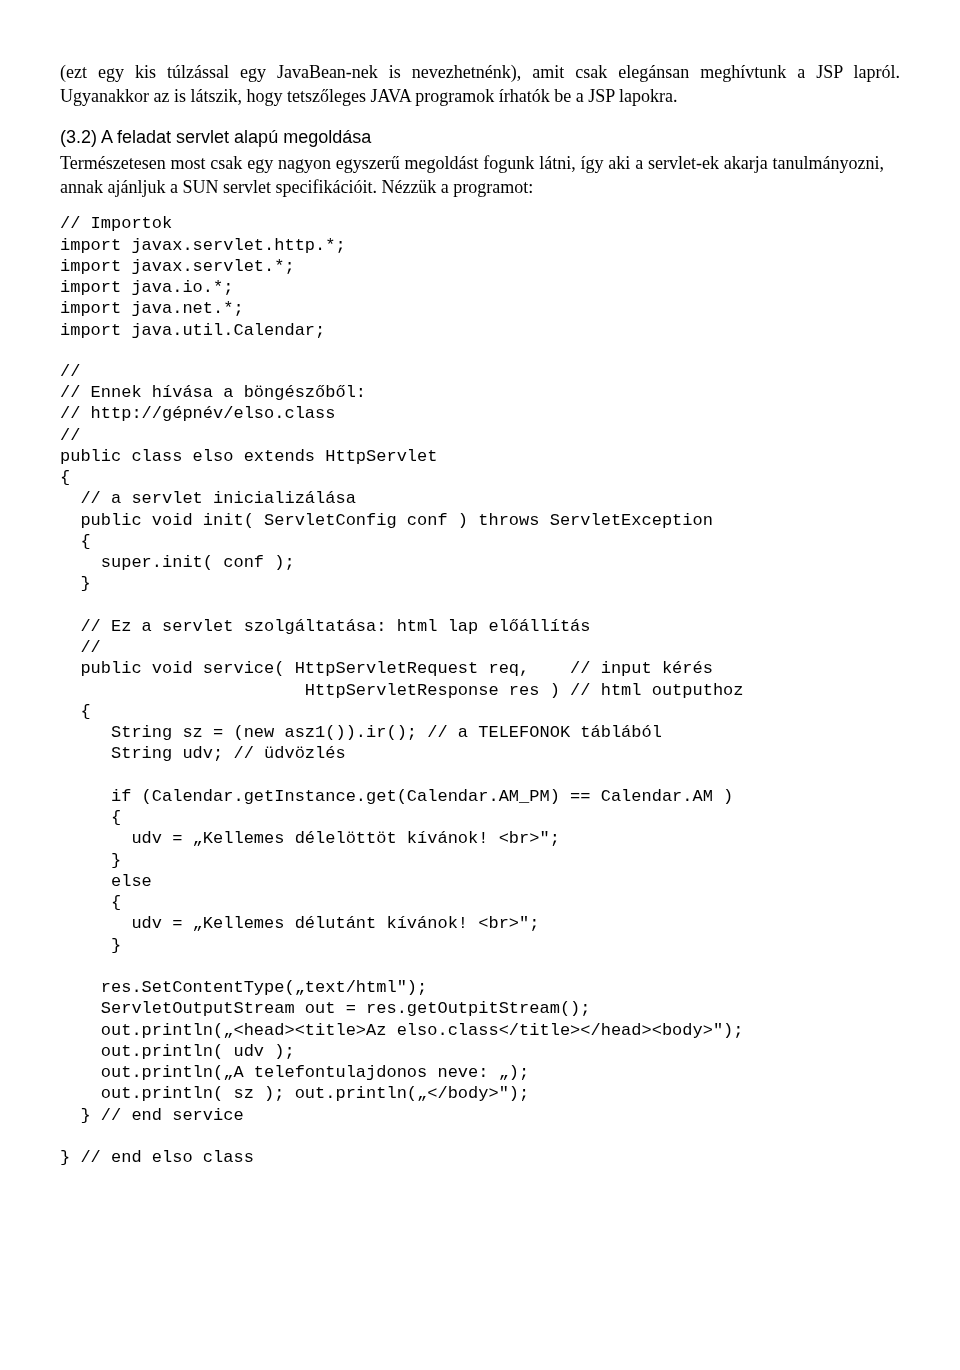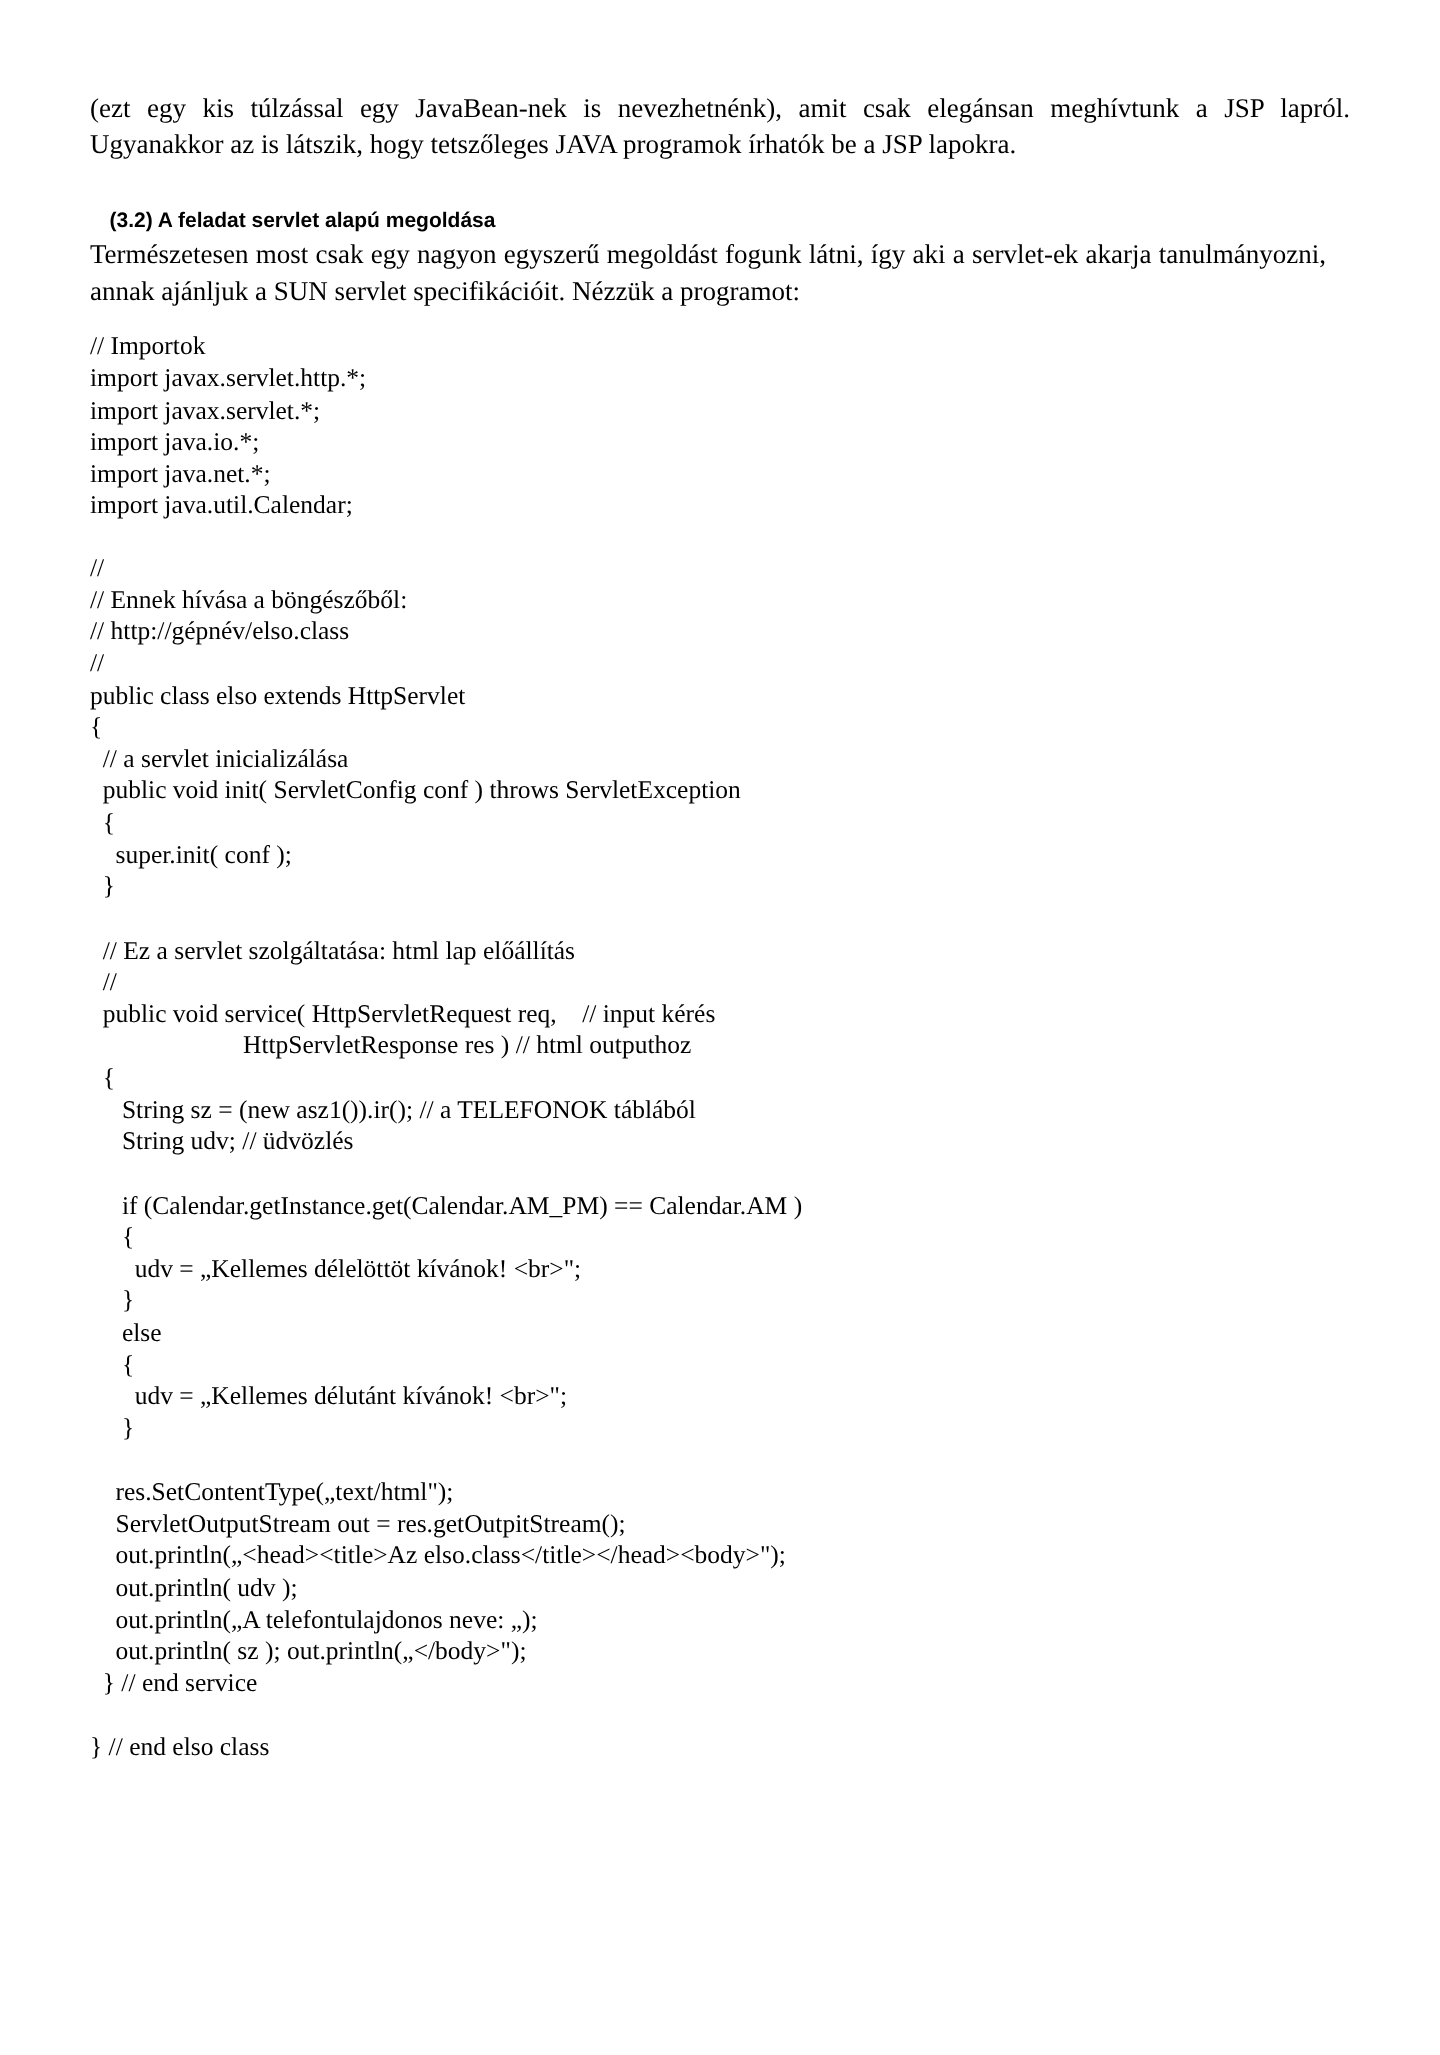--- a/index.html
+++ b/index.html
@@ -8,34 +8,34 @@
     background: #ffffff;
     font-family: "Times New Roman", Times, serif;
     font-size: 18px;
     line-height: 1.35;
     color: #000;
     width: 960px;
     box-sizing: border-box;
   }
   .para {
     text-align: justify;
-    margin: 0 0 28px 0;
+    margin: 0 0 16px 0;
   }
   .heading {
     font-family: Arial, Helvetica, sans-serif;
-    font-weight: bold;
-    font-size: 14px;
-    margin: 0 0 2px 13px;
+    font-weight: normal;
+    font-size: 18px;
+    margin: 0 0 2px 0;
   }
   .para2 {
     text-align: justify;
     margin: 0 16px 14px 0;
   }
   pre.code {
-    font-family: Liberation Serif, serif;
+    font-family: Liberation Mono, monospace;
     font-size: 17px;
     line-height: 1.25;
     margin: 0;
     white-space: pre;
   }
   .gap {
     height: 20px;
   }
 </style>
 </head>

